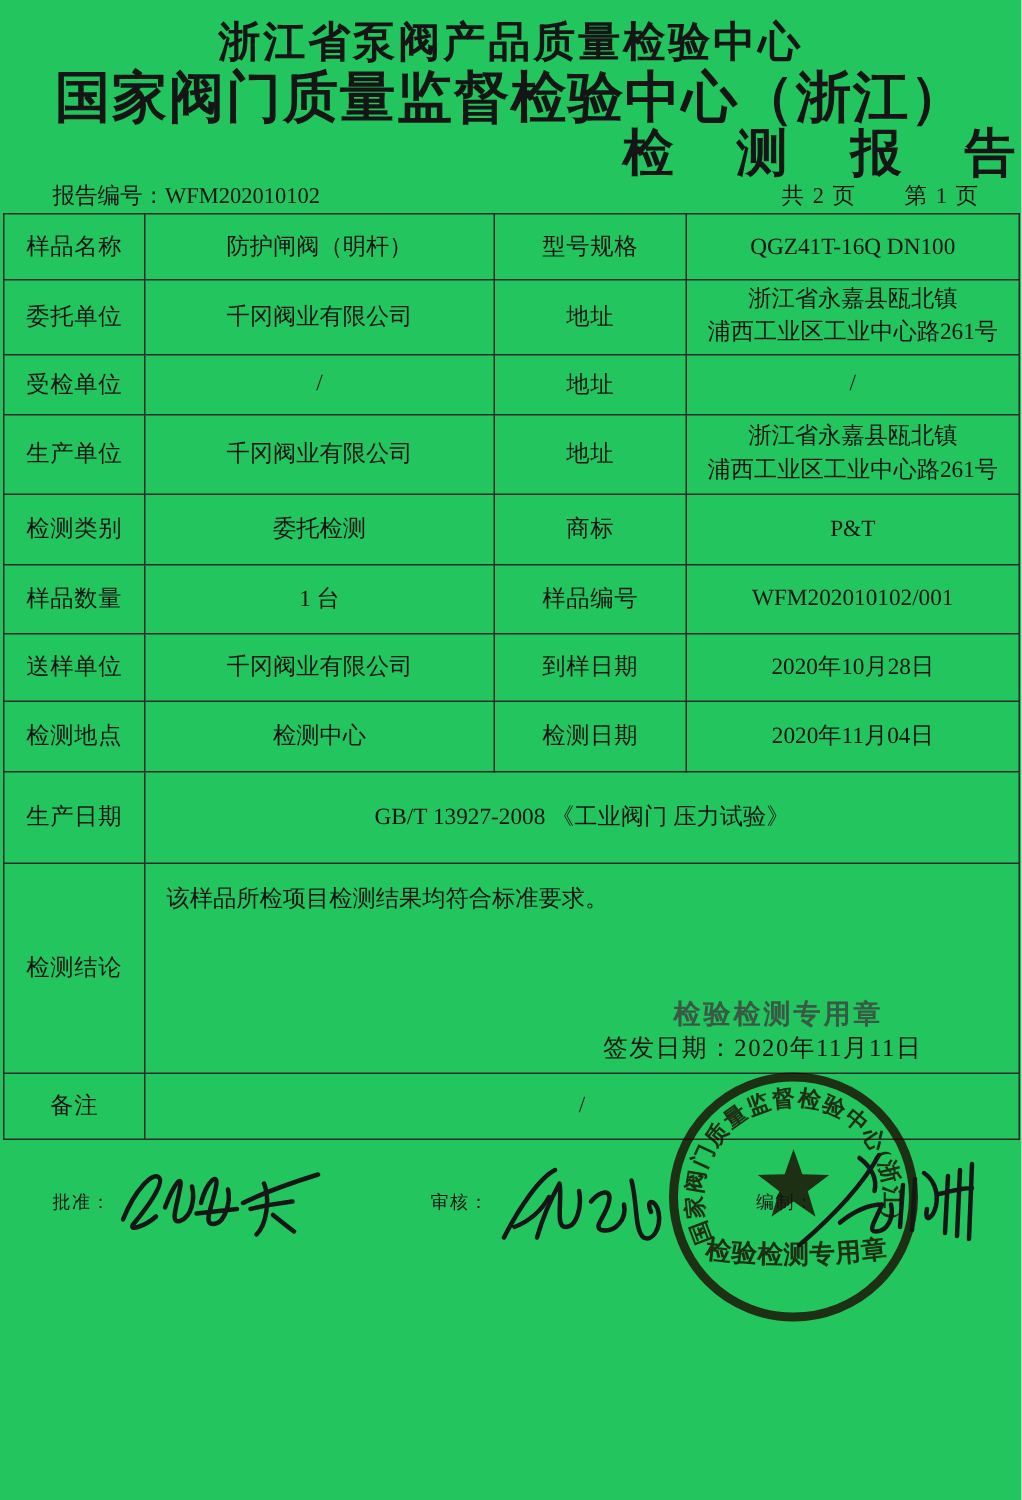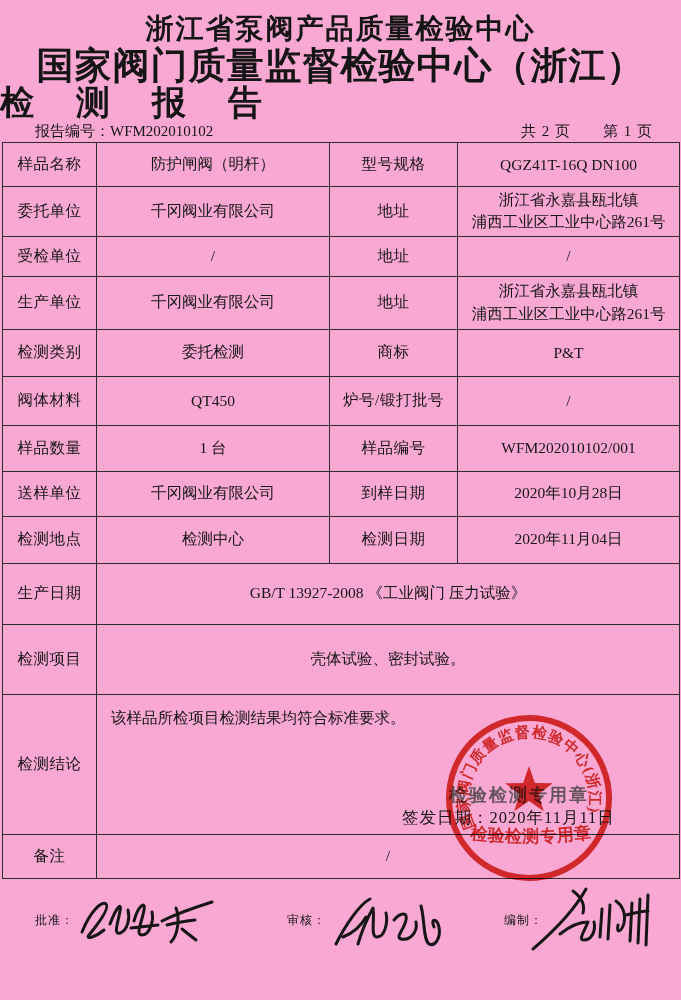--- a/index.html
+++ b/index.html
@@ -1,27 +1,27 @@
 <!DOCTYPE html>
 <html><head>
 <meta charset="utf-8">
 <style>
   html,body{margin:0;padding:0;background:#e8e8e8;}
   .page{
     position:relative;
     width:681px;height:1000px;
-    background:#f9a8d4;
+    background:#22c55e;
     font-family:"Liberation Serif","DejaVu Serif",serif;
     color:#151515;
     overflow:hidden;
     margin:0 auto;
   }
   .t1{margin-top:12px;text-align:center;font-size:28px;font-weight:bold;line-height:34px;letter-spacing:2px;}
   .t2{margin-top:3px;text-align:center;font-size:37px;font-weight:bold;line-height:34px;letter-spacing:1px;}
-  .t3{margin-top:2px;text-align:left;font-size:34px;font-weight:bold;line-height:36px;letter-spacing:4px;}
+  .t3{margin-top:2px;text-align:right;font-size:34px;font-weight:bold;line-height:36px;letter-spacing:4px;}
   .meta{display:flex;justify-content:space-between;margin:1px 28px 2px 35px;font-size:15px;line-height:18px;}
   .meta .pages{letter-spacing:1px;}
   table.rep{
     border-collapse:collapse;
     table-layout:fixed;
     width:677px;
     margin:2px auto 0 2px;
   }
   table.rep td{
     border:1.5px solid #2b2b2b;
@@ -109,26 +109,20 @@
       <td class="lab">地址</td>
       <td class="val addr">浙江省永嘉县瓯北镇
 浦西工业区工业中心路261号</td>
     </tr>
     <tr class="r5">
       <td class="lab">检测类别</td>
       <td class="val">委托检测</td>
       <td class="lab">商标</td>
       <td class="val">P&amp;T</td>
     </tr>
-    <tr class="r7">
-      <td class="lab">阀体材料</td>
-      <td class="val">QT450</td>
-      <td class="lab">炉号/锻打批号</td>
-      <td class="val">/</td>
-    </tr>
     <tr class="r8">
       <td class="lab">样品数量</td>
       <td class="val">1 台</td>
       <td class="lab">样品编号</td>
       <td class="val">WFM202010102/001</td>
     </tr>
     <tr class="r9">
       <td class="lab">送样单位</td>
       <td class="val">千冈阀业有限公司</td>
       <td class="lab">到样日期</td>
@@ -137,24 +131,20 @@
     <tr class="r10">
       <td class="lab">检测地点</td>
       <td class="val">检测中心</td>
       <td class="lab">检测日期</td>
       <td class="val">2020年11月04日</td>
     </tr>
 
     <tr class="r11">
       <td class="lab">生产日期</td>
       <td class="val" colspan="3">GB/T 13927-2008 《工业阀门 压力试验》</td>
-    </tr>
-    <tr class="r12">
-      <td class="lab">检测项目</td>
-      <td class="left-top" colspan="3">壳体试验、密封试验。</td>
     </tr>
     <tr class="r13">
       <td class="lab">检测结论</td>
       <td class="conclusion-cell" colspan="3">
         <span class="conclusion-text">该样品所检项目检测结果均符合标准要求。</span>
         <span class="under-stamp-text">检验检测专用章</span>
         <span class="issue-date">签发日期：2020年11月11日</span>
       </td>
     </tr>
     <tr class="r14">

